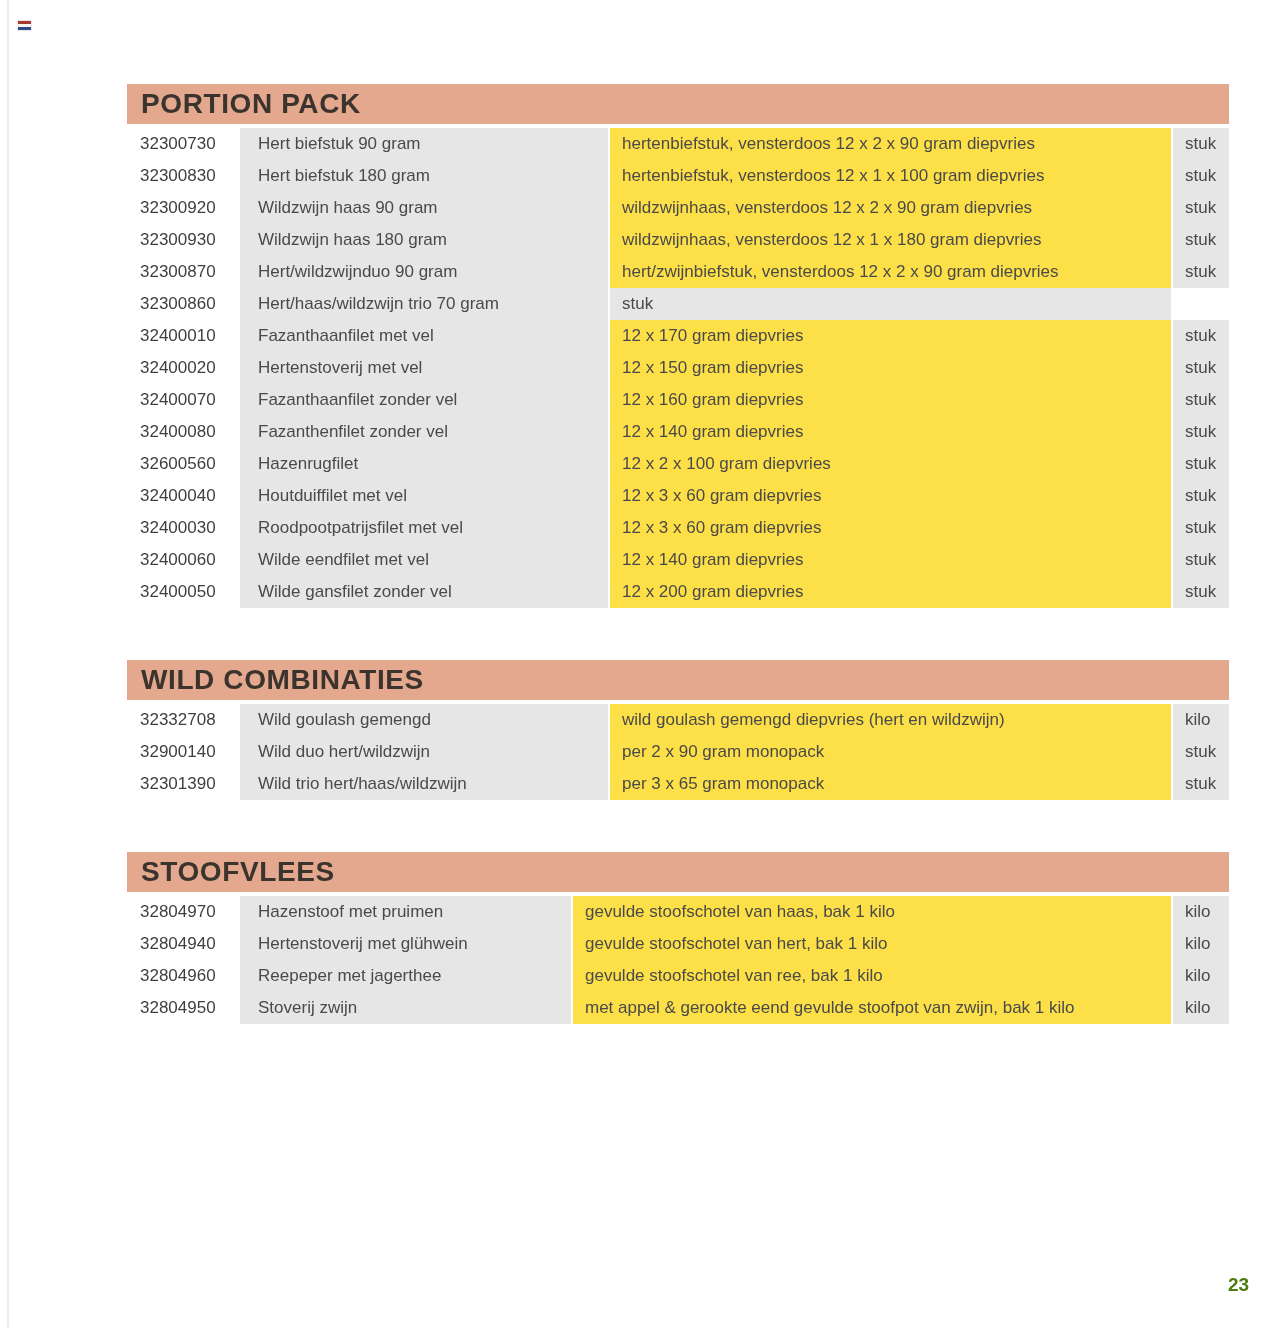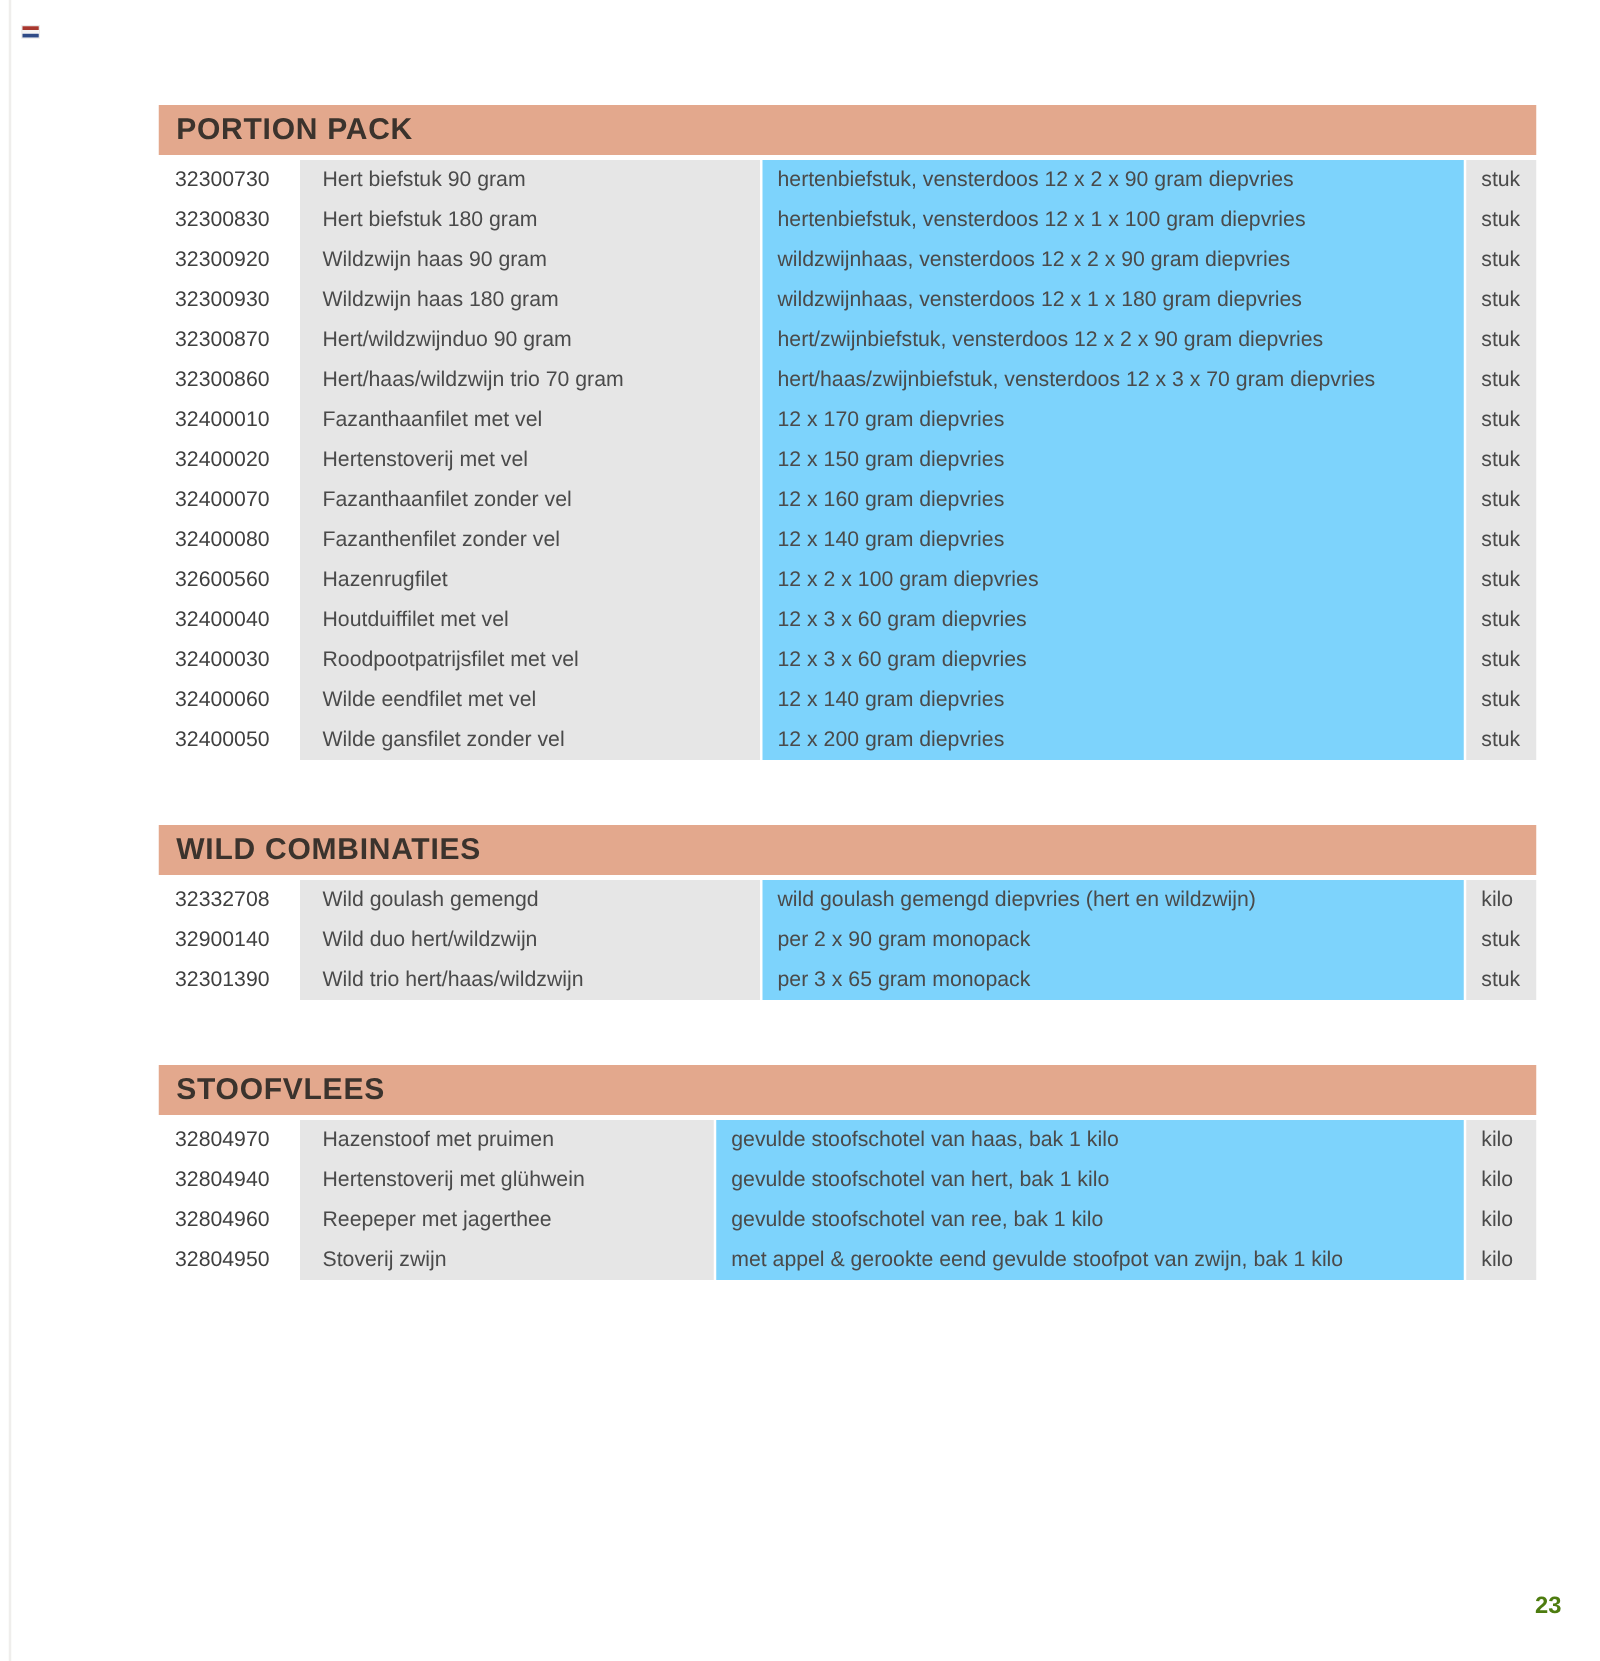--- a/index.html
+++ b/index.html
@@ -37,39 +37,39 @@
   .section + .section { margin-top: 52px; }
   .section-header {
     background: #e3a88d;
     height: 40px;
     display: flex;
     align-items: center;
     padding-left: 14px;
     margin-bottom: 4px;
   }
   .section-header span {
-    font-size: 24px;
+    font-size: 28px;
     font-weight: bold;
     letter-spacing: 0.6px;
     color: #3b332d;
   }
   .row {
     display: grid;
     column-gap: 2px;
     height: 32px;
     align-items: center;
     font-size: 17px;
     color: #4a4a4a;
   }
   .grid-a { grid-template-columns: 111px 368px 1fr 56px; }
   .grid-c { grid-template-columns: 111px 331px 1fr 56px; }
   .cell { height: 100%; display: flex; align-items: center; white-space: nowrap; overflow: hidden; }
   .cell-code { background: #ffffff; padding-left: 13px; color: #3f3f3f; }
   .cell-name { background: #e6e6e6; padding-left: 18px; }
-  .cell-desc { background: #7dd3fc; padding-left: 12px; }
+  .cell-desc { background: #fde047; padding-left: 12px; }
   .cell-unit { background: #e6e6e6; padding-left: 12px; }
 
   .page-number {
     position: absolute;
     left: 1228px; top: 1274px;
     font-size: 19px;
     font-weight: bold;
     color: #4d7c0f;
   }
 </style>
@@ -117,21 +117,20 @@
       </div>
       <div class="row grid-a">
         <div class="cell cell-code">32300870</div>
         <div class="cell cell-name">Hert/wildzwijnduo 90 gram</div>
         <div class="cell cell-desc">hert/zwijnbiefstuk, vensterdoos 12 x 2 x 90 gram diepvries</div>
         <div class="cell cell-unit">stuk</div>
       </div>
       <div class="row grid-a">
         <div class="cell cell-code">32300860</div>
         <div class="cell cell-name">Hert/haas/wildzwijn trio 70 gram</div>
-        <div class="cell cell-desc">hert/haas/zwijnbiefstuk, vensterdoos 12 x 3 x 70 gram diepvries</div>
         <div class="cell cell-unit">stuk</div>
       </div>
       <div class="row grid-a">
         <div class="cell cell-code">32400010</div>
         <div class="cell cell-name">Fazanthaanfilet met vel</div>
         <div class="cell cell-desc">12 x 170 gram diepvries</div>
         <div class="cell cell-unit">stuk</div>
       </div>
       <div class="row grid-a">
         <div class="cell cell-code">32400020</div>

